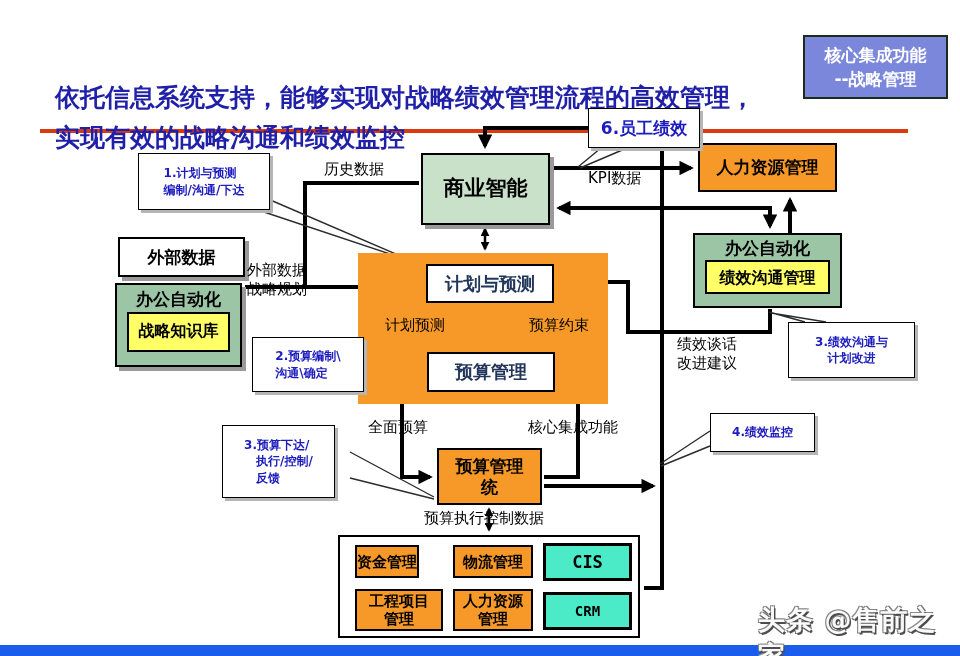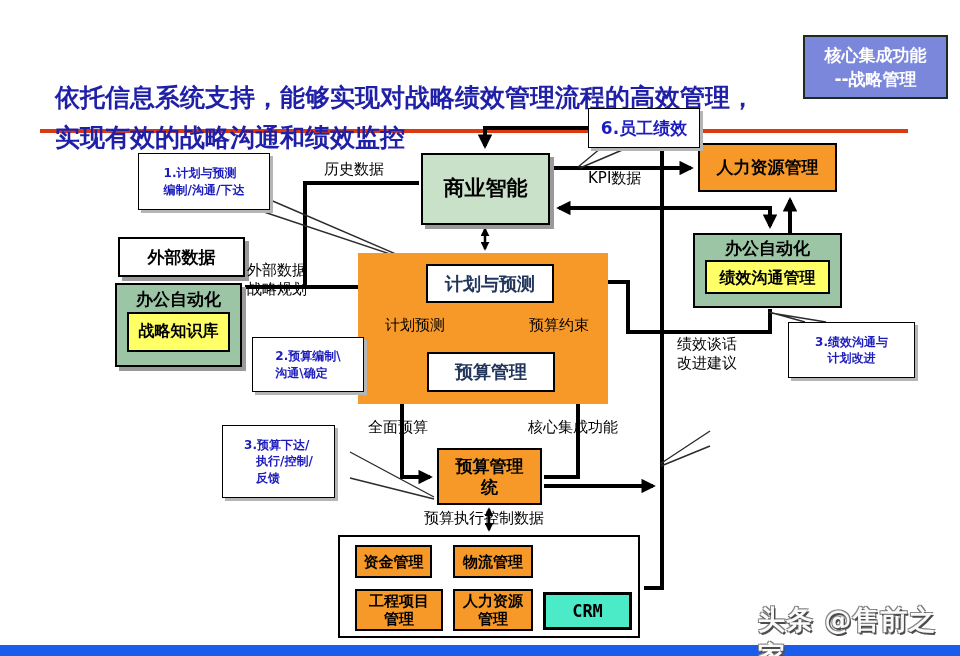--- a/index.html
+++ b/index.html
@@ -44,26 +44,26 @@
   .oa-left .inner{margin-top:3px;width:103px;height:40px;font-size:16px;position:static;font-family:Liberation Mono, monospace;}
   .oa-right{left:693px;top:233px;width:149px;height:75px;flex-direction:column;justify-content:flex-start;padding-top:3px;font-size:17px;}
   .oa-right .inner{margin-top:2px;width:125px;height:34px;font-size:16px;position:static;}
   .inner{border:2px solid #000;box-sizing:border-box;display:flex;align-items:center;justify-content:center;font-weight:bold;}
   .orange-zone{left:358px;top:253px;width:250px;height:151px;background:var(--orange);position:absolute;z-index:2;}
   .plan{left:426px;top:264px;width:128px;height:39px;font-size:18px;}
   .budget{left:427px;top:352px;width:128px;height:40px;font-size:18px;}
   .finance{left:437px;top:448px;width:105px;height:57px;font-size:17px;}
   .erp{left:338px;top:535px;width:302px;height:103px;background:#fff;border:2px solid #000;position:absolute;box-sizing:border-box;z-index:2;}
   .erp-cell{font-size:15px;}
-  .funds{left:355px;top:545px;width:77px;height:33px;}
+  .funds{left:355px;top:545px;width:64px;height:33px;}
   .logi{left:453px;top:545px;width:80px;height:33px;}
   .cis{left:543px;top:543px;width:89px;height:38px;border-width:3px;font-size:17px;font-family:"DejaVu Sans Mono","Liberation Mono",monospace;}
   .proj{left:355px;top:589px;width:88px;height:42px;}
   .hr2{left:453px;top:589px;width:80px;height:42px;}
-  .crm{left:543px;top:592px;width:89px;height:38px;border-width:3px;font-size:17px;font-family:"DejaVu Sans Mono","Liberation Mono",monospace;}
+  .crm{left:543px;top:592px;width:89px;height:38px;border-width:3px;font-size:14px;font-family:"DejaVu Sans Mono","Liberation Mono",monospace;}
   
   .callout{
     position:absolute;background:#ffffff;border:1.5px solid #000;box-sizing:border-box;
     color:var(--callout_blue);font-weight:bold;font-size:12px;line-height:1.35;
     display:flex;align-items:center;justify-content:center;text-align:left;
     white-space:pre-line;z-index:4;box-shadow:3px 3px 0 #b5b5b5;
   }
   .c1{left:138px;top:153px;width:132px;height:57px;}
   .c2{left:252px;top:337px;width:112px;height:55px;}
   .c3{left:222px;top:425px;width:113px;height:73px;}
@@ -167,33 +167,35 @@
     <span class="inner yellow">绩效沟通管理</span>
   </div>
 
   <div class="box plan white navy-text">计划与预测</div>
   <div class="box budget white navy-text">预算管理</div>
   <div class="box finance orange">预算管理
 统</div>
 
   <div class="box erp-cell funds orange">资金管理</div>
   <div class="box erp-cell logi orange">物流管理</div>
+  <div class="box erp-cell cis cyan">CIS</div>
   <div class="box erp-cell proj orange">工程项目
 管理</div>
   <div class="box erp-cell hr2 orange">人力资源
 管理</div>
   <div class="box erp-cell crm cyan">CRM</div>
 
   <div class="callout c1">1.计划与预测
 编制/沟通/下达</div>
   <div class="callout c2">2.预算编制\
 沟通\确定</div>
   <div class="callout c3">3.预算下达/
 　执行/控制/
 　反馈</div>
+  <div class="callout c4">4.绩效监控</div>
   <div class="callout c5">3.绩效沟通与
 计划改进</div>
   <div class="callout c6">6.员工绩效</div>
 
   <span class="lbl l-hist">历史数据</span>
   <span class="lbl l-kpi">KPI数据</span>
   <span class="lbl l-ext2">外部数据
 战略规划</span>
   <span class="lbl l-planfc">计划预测</span>
   <span class="lbl l-constraint">预算约束</span>

